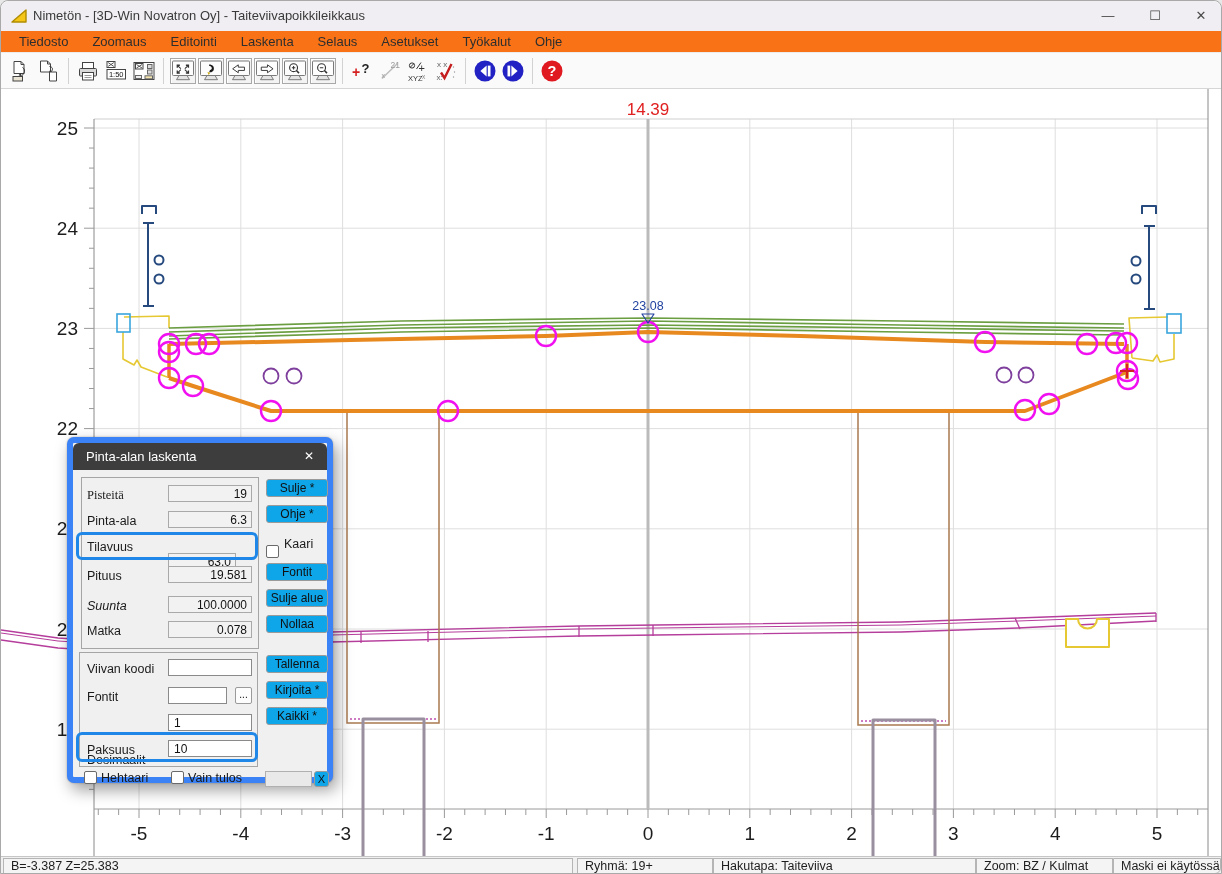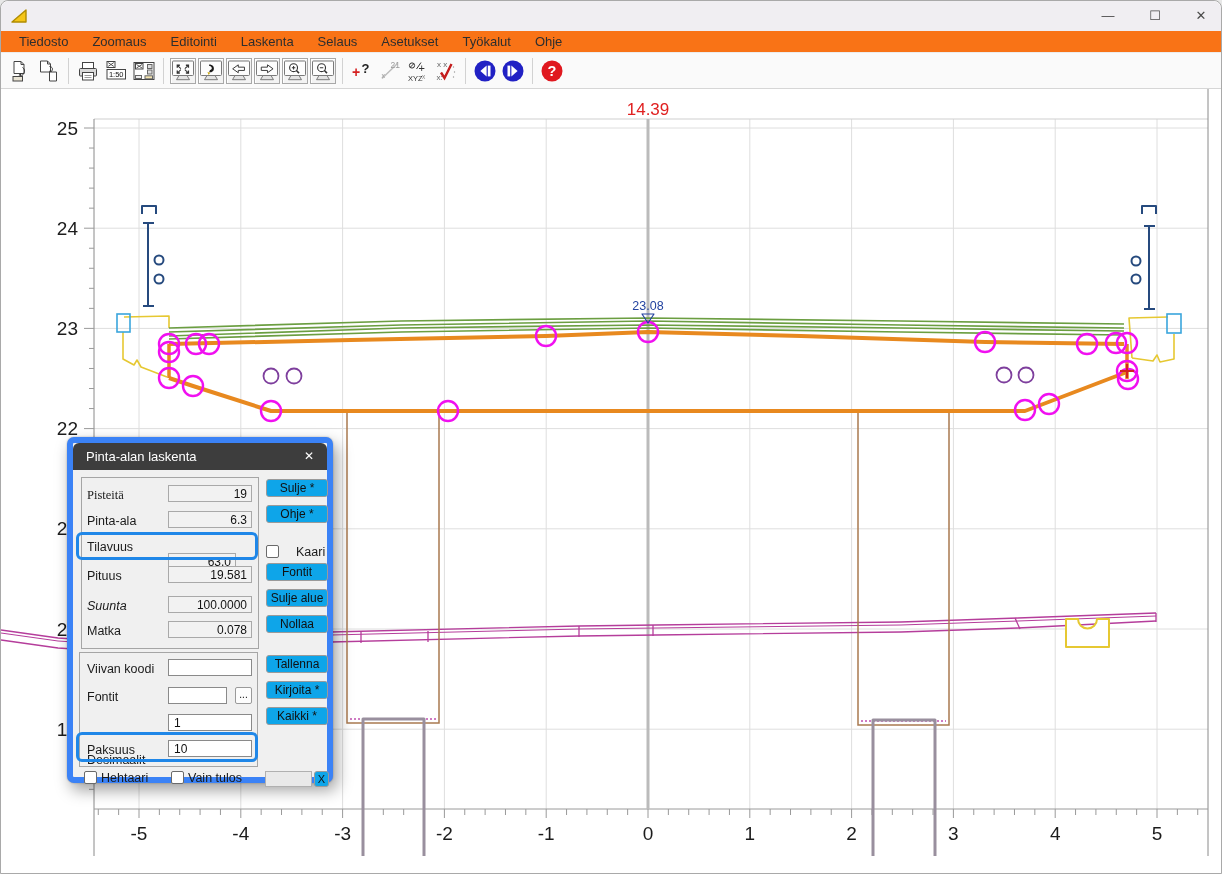--- a/index.html
+++ b/index.html
@@ -63,20 +63,21 @@
 <body>
 
 <div id="win">
 
   <div class="titlebar">
     <span class="logo">
       <svg viewBox="0 0 18 18">
           <path d="M2 15 L16 15 L16 3 Z" fill="#f5c518" stroke="#b08c00" stroke-width="1.4" stroke-linejoin="round"></path>
         </svg>
     </span>
+    <span class="title">Nimetön - [3D-Win Novatron Oy] - Taiteviivapoikkileikkaus</span>
     <span class="wc min">—</span>
     <span class="wc max">☐</span>
     <span class="wc close">✕</span>
   </div>
 
   <div class="menubar" id="menubar">
       <span class="menu-item">Tiedosto</span>
       <span class="menu-item">Zoomaus</span>
       <span class="menu-item">Editointi</span>
       <span class="menu-item">Laskenta</span>
@@ -488,24 +489,31 @@
         <div class="hl-box" style="left:3px;top:289px;width:182px;height:30px;"></div>
         <div class="dlg-btn" style="left:193px;top:36px;">Sulje *</div>
         <div class="dlg-btn" style="left:193px;top:62px;">Ohje *</div>
         <div class="dlg-btn" style="left:193px;top:120px;">Fontit</div>
         <div class="dlg-btn" style="left:193px;top:146px;">Sulje alue</div>
         <div class="dlg-btn" style="left:193px;top:172px;">Nollaa</div>
         <div class="dlg-btn" style="left:193px;top:212px;">Tallenna</div>
         <div class="dlg-btn" style="left:193px;top:238px;">Kirjoita *</div>
         <div class="dlg-btn" style="left:193px;top:264px;">Kaikki *</div>
         <div class="cb" style="left:193px;top:102px;"></div>
-        <div class="cb-label" style="left:211px;top:102px;margin-left:12px;">Kaari</div>
+        <div class="cb-label" style="left:211px;top:94px;">Kaari</div>
         <div class="cb" style="left:11px;top:328px;"></div>
         <div class="cb-label" style="left:28px;top:328px;">Hehtaari</div>
         <div class="cb" style="left:98px;top:328px;"></div>
         <div class="cb-label" style="left:115px;top:328px;">Vain tulos</div>
         <div class="dlg-mini" style="left:192px;top:328px;width:47px;"></div>
         <div class="dlg-btn" style="left:241px;top:328px;width:15px;height:16px;line-height:14px;font-size:11px;">X</div>
       </div>
   </div>
 
+  <div class="statusbar">
+    <span class="sb-seg" style="left:2px;width:570px;">B=-3.387  Z=25.383</span>
+    <span class="sb-seg" style="left:576px;width:136px;">Ryhmä: 19+</span>
+    <span class="sb-seg" style="left:712px;width:263px;">Hakutapa: Taiteviiva</span>
+    <span class="sb-seg" style="left:975px;width:137px;">Zoom: BZ  /  Kulmat</span>
+    <span class="sb-seg" style="left:1112px;width:108px;border-radius:0 0 6px 0;">Maski ei käytössä</span>
+  </div>
 
 </div>
 
 </body></html>

